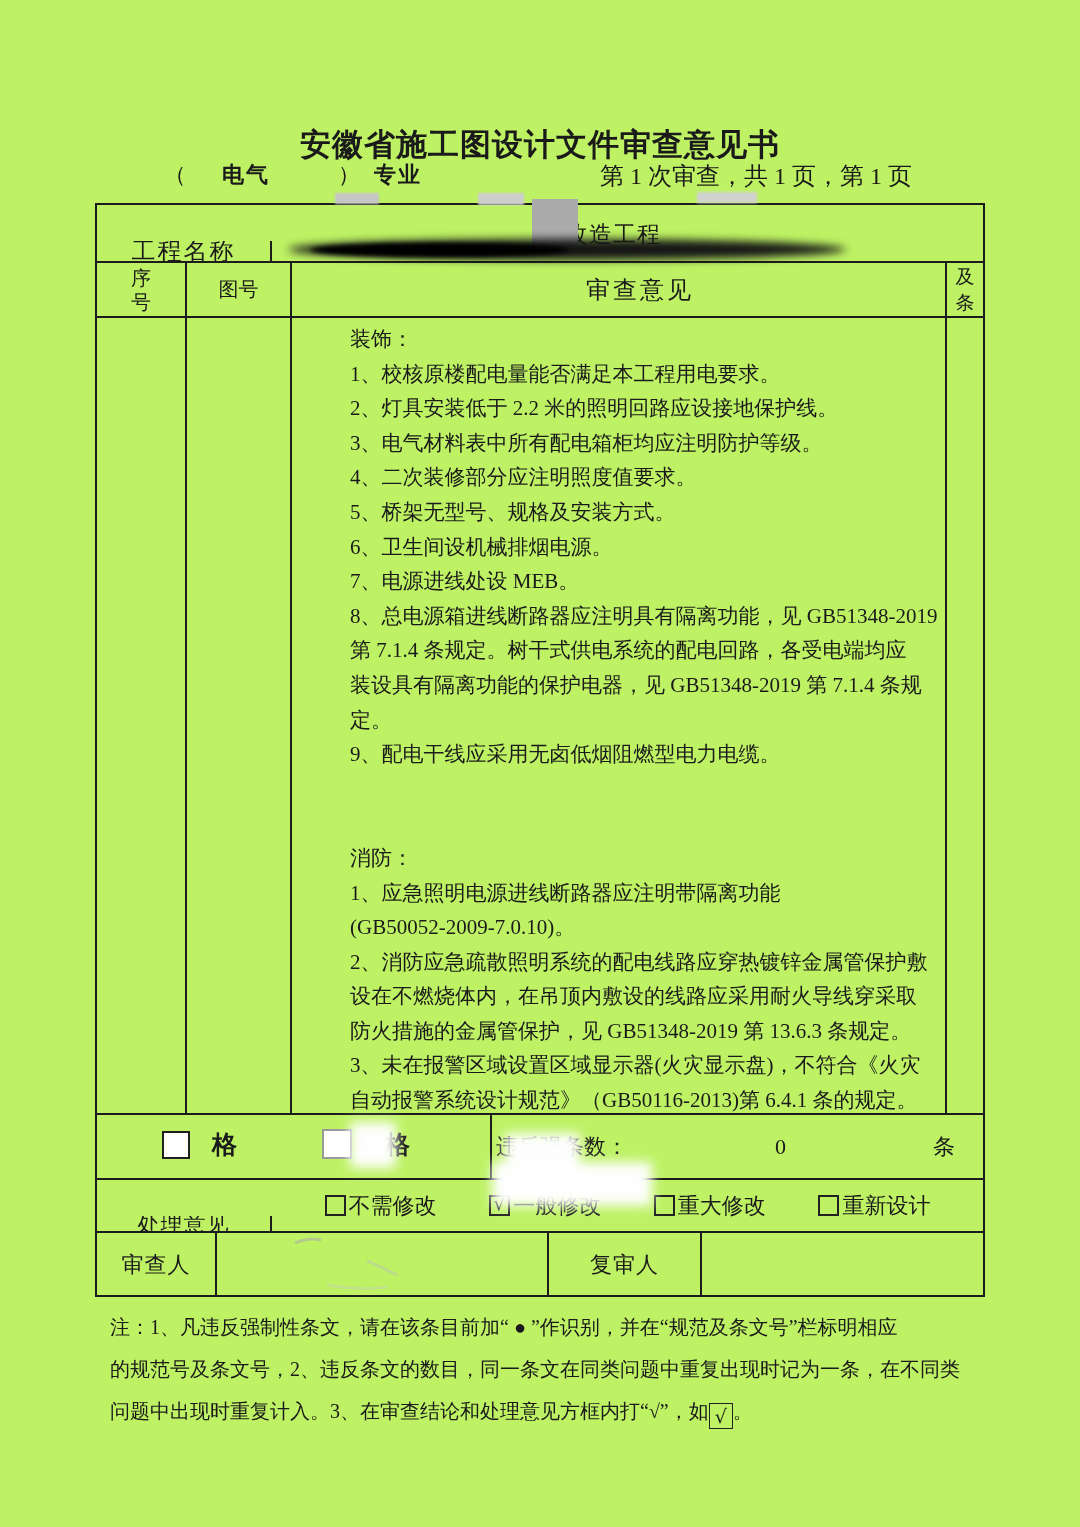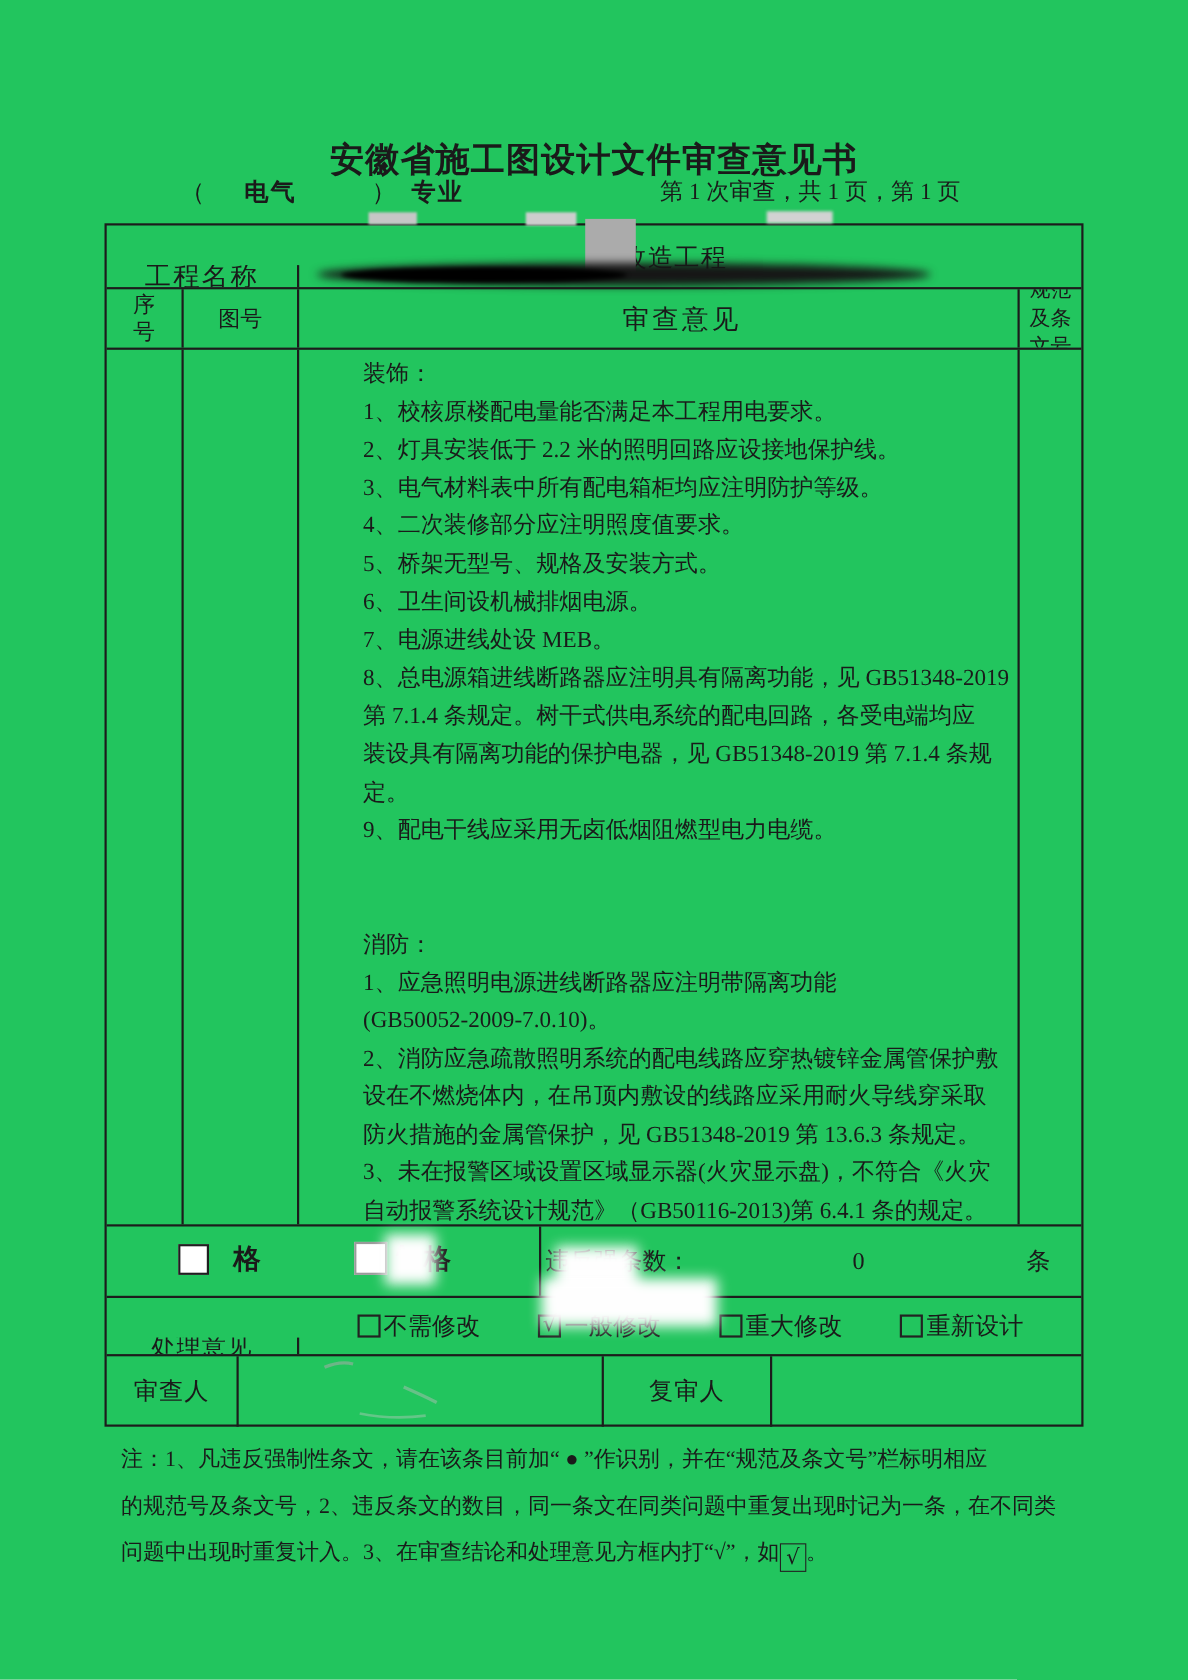--- a/index.html
+++ b/index.html
@@ -1,54 +1,54 @@
 <!DOCTYPE html>
 <html><head>
 <meta charset="utf-8">
 <style>
   html,body { margin:0; padding:0; background:#e8e8e8; }
   .sheet {
     position:relative; width:1080px; height:1527px; margin:0 auto;
-    background:#22c55e; overflow:hidden;
+    background:#bef264; overflow:hidden;
     font-family:"Liberation Serif","DejaVu Serif",serif;
     color:#1a1a1a;
   }
   
   .doc-title {
     position:absolute; top:124px; left:50%; transform:translateX(-50%);
     font-size:31px; font-weight:bold; white-space:nowrap; letter-spacing:1px;
   }
   .subtitle { position:absolute; top:160px; left:0; width:100%; height:30px; font-size:22px; }
   .subtitle span { position:absolute; white-space:nowrap; }
   .sp-open   { left:164px; }
   .sp-major  { left:222px; font-weight:bold; letter-spacing:2px; }
   .sp-close  { left:338px; }
   .sp-label  { left:374px; font-weight:bold; letter-spacing:2px; }
-  .sp-review { left:600px; font-size:21px; }
+  .sp-review { left:600px; font-size:24px; }
 
   
   .tbl {
     position:absolute; left:95px; top:203px; width:890px; height:1094px;
     border:2px solid #1c1c1c; box-sizing:border-box;
   }
   .row { display:flex; box-sizing:border-box; border-bottom:2px solid #1c1c1c; }
   .row:last-child { border-bottom:none; }
   .cell { box-sizing:border-box; border-right:2px solid #1c1c1c; position:relative; overflow:hidden; }
   .cell:last-child { border-right:none; }
   .center { display:flex; align-items:center; justify-content:center; }
 
   .r-project { height:58px; }
   .r-head    { height:55px; }
   .r-body    { height:797px; }
   .r-concl   { height:65px; }
   .r-handle  { height:53px; }
   .r-sign    { height:64px; }
 
   .c-label175 { width:175px;margin-top:36px; }
-  .c-serial   { width:70px;  }
+  .c-serial   { width:90px;  }
   .c-drawno   { width:105px; }
   .c-opinion  { width:612px;margin-left:43px; }
   .c-code     { flex:1;font-family:Liberation Serif, serif; }
   .c-flex     { flex:1; }
 
   .lbl { font-size:24px; letter-spacing:2px; }
   .lbl-sm { font-size:22px; letter-spacing:1px; }
   .hdr-serial { font-size:20px; width:22px; line-height:24px; text-align:center; word-break:break-all; }
   .hdr-mid { font-size:24px; letter-spacing:3px; }
   .hdr-code { font-size:19px; width:60px; line-height:26px; text-align:center; word-break:break-all; }

